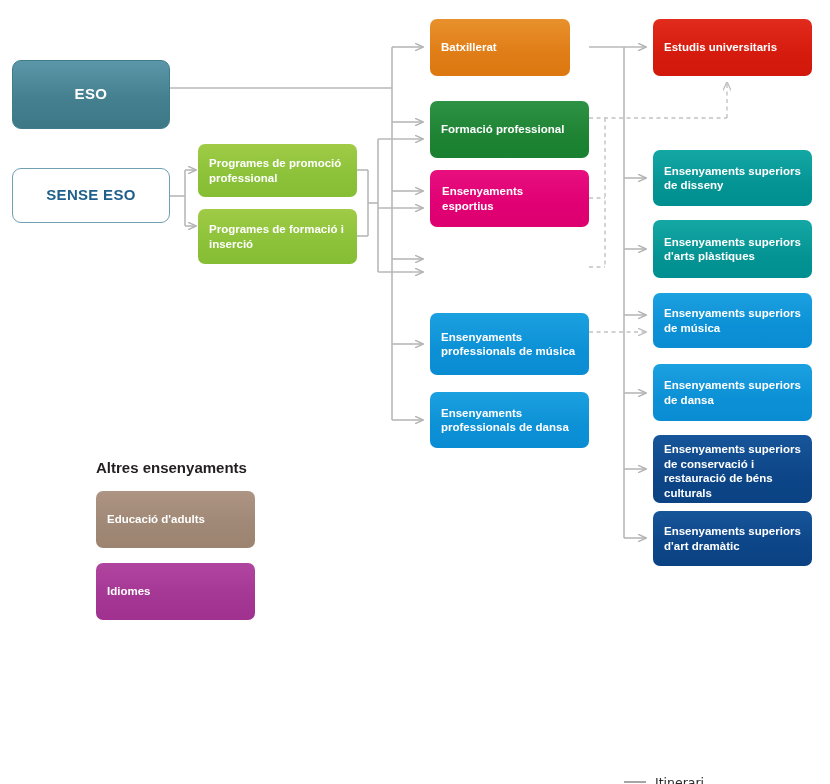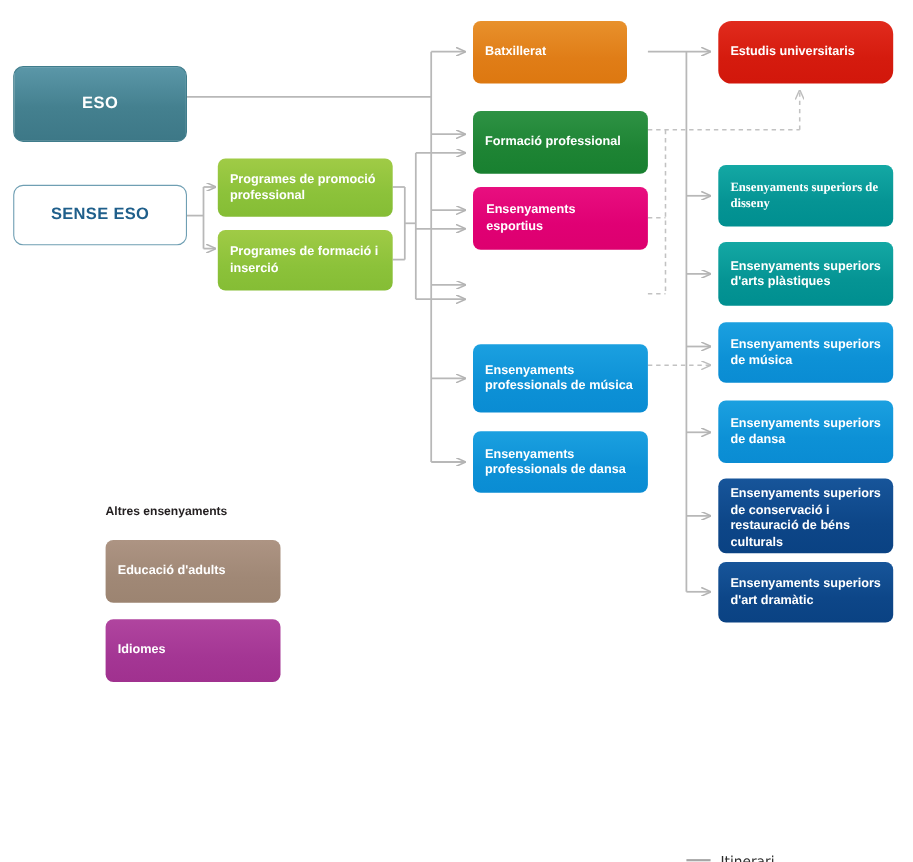--- a/index.html
+++ b/index.html
@@ -55,21 +55,21 @@
   .blue{background:linear-gradient(180deg,#1ba0e0 0%,#0d91d6 60%,#0a8cd3 100%);}
   .teal{background:linear-gradient(180deg,#14a8a4 0%,#059494 60%,#008f90 100%);}
   .navy{background:linear-gradient(180deg,#17559a 0%,#0d4688 60%,#0a4283 100%);}
   .brown{background:linear-gradient(180deg,#ad9483 0%,#a08876 60%,#9c8471 100%);}
   .purple{background:linear-gradient(180deg,#b0459f 0%,#a43694 60%,#a0318f 100%);}
 
   .clip-bottom{align-items:flex-start;padding-top:7px;}
 
   .section-title{
     position:absolute;
-    font-size:11px;
+    font-size:15px;
     font-weight:bold;
     color:#231f20;
     white-space:nowrap;
   }
 
   .legend{position:absolute;}
   .legend-row{
     display:flex;
     align-items:center;
     height:18px;
@@ -184,25 +184,25 @@
 
   <div class="node blue" style="left:430px;top:313px;width:159px;height:62px;">
     <span class="txt">Ensenyaments professionals de música</span>
   </div>
 
   <div class="node blue" style="left:430px;top:392px;width:159px;height:56px;">
     <span class="txt">Ensenyaments professionals de dansa</span>
   </div>
 
   <div class="node" style="left:653px;top:19px;width:159px;height:57px;
-       background:linear-gradient(180deg,#e12b1d 0%,#d51b0e 60%,#d2170b 100%);border-radius:12px;">
+       background:linear-gradient(180deg,#e12b1d 0%,#d51b0e 60%,#d2170b 100%);">
     <span class="txt">Estudis universitaris</span>
   </div>
 
-  <div class="node teal" style="left:653px;top:150px;width:159px;height:56px;font-family:Liberation Serif, serif;">
+  <div class="node teal" style="left:653px;top:150px;width:159px;height:56px;">
     <span class="txt">Ensenyaments superiors de disseny</span>
   </div>
 
   <div class="node teal" style="left:653px;top:220px;width:159px;height:58px;">
     <span class="txt">Ensenyaments superiors d'arts plàstiques</span>
   </div>
 
   <div class="node blue" style="left:653px;top:293px;width:159px;height:55px;">
     <span class="txt">Ensenyaments superiors de música</span>
   </div>

